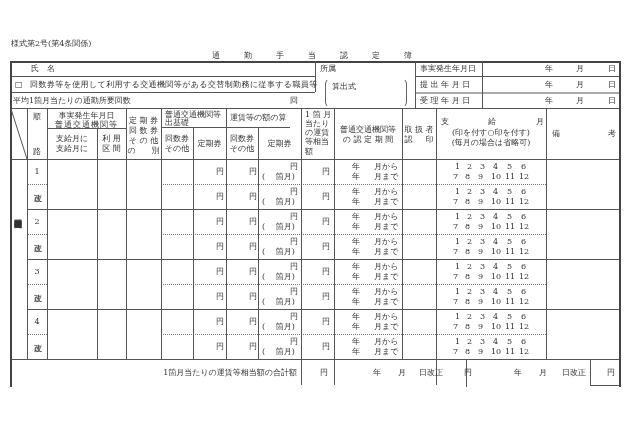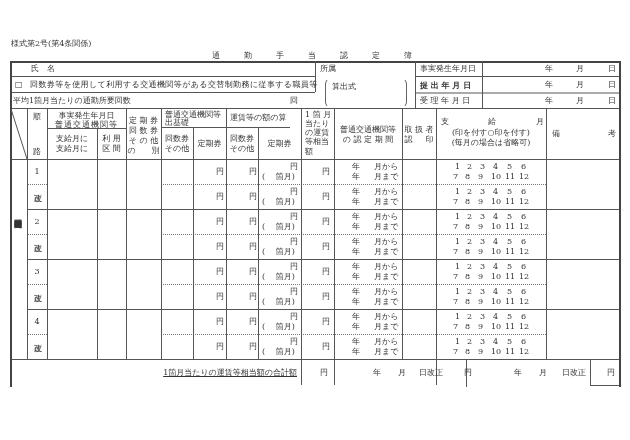--- a/index.html
+++ b/index.html
@@ -104,21 +104,21 @@
 <div class="bracket" style="left:325px;top:78px;width:80px;height:28px;"></div>
 <div class="t" style="left:332px;top:83px;">算出式</div>
 
 <div>
   <span class="t" style="left:420px;top:65px;">事実発生年月日</span>
   <span class="t" style="left:545px;top:65px;">年</span>
   <span class="t" style="left:576px;top:65px;">月</span>
   <span class="t" style="left:608px;top:65px;">日</span>
 </div>
 <div>
-  <span class="t" style="left:420px;top:81px;font-weight:bold;">提 出 年 月 日</span>
+  <span class="t" style="left:420px;top:81px;">提 出 年 月 日</span>
   <span class="t" style="left:545px;top:81px;">年</span>
   <span class="t" style="left:576px;top:81px;">月</span>
   <span class="t" style="left:608px;top:81px;">日</span>
 </div>
 <div>
   <span class="t" style="left:420px;top:97px;">受 理 年 月 日</span>
   <span class="t" style="left:545px;top:97px;">年</span>
   <span class="t" style="left:576px;top:97px;">月</span>
   <span class="t" style="left:608px;top:97px;">日</span>
 </div>
@@ -360,21 +360,21 @@
       <span class="t" style="left:478px;top:348px;">9</span>
       <span class="t" style="left:493px;top:338px;">4</span>
       <span class="t" style="left:491px;top:348px;">10</span>
       <span class="t" style="left:507px;top:338px;">5</span>
       <span class="t" style="left:505px;top:348px;">11</span>
       <span class="t" style="left:521px;top:338px;">6</span>
       <span class="t" style="left:519px;top:348px;">12</span>
     </div>
   </div>
 
-<div class="t r" style="left:161px;top:369px;width:136px;text-decoration:underline;">1箇月当たりの運賃等相当額の合計額</div>
+<div class="t r" style="left:161px;top:369px;width:136px;">1箇月当たりの運賃等相当額の合計額</div>
 <div class="t" style="left:320px;top:369px;">円</div>
 <div class="t" style="left:373px;top:369px;">年</div>
 <div class="t" style="left:398px;top:369px;">月</div>
 <div class="t" style="left:419px;top:369px;">日改正</div>
 <div class="t" style="left:464px;top:369px;">円</div>
 <div class="t" style="left:514px;top:369px;">年</div>
 <div class="t" style="left:539px;top:369px;">月</div>
 <div class="t" style="left:562px;top:369px;">日改正</div>
 <div class="t" style="left:607px;top:369px;">円</div>
 

